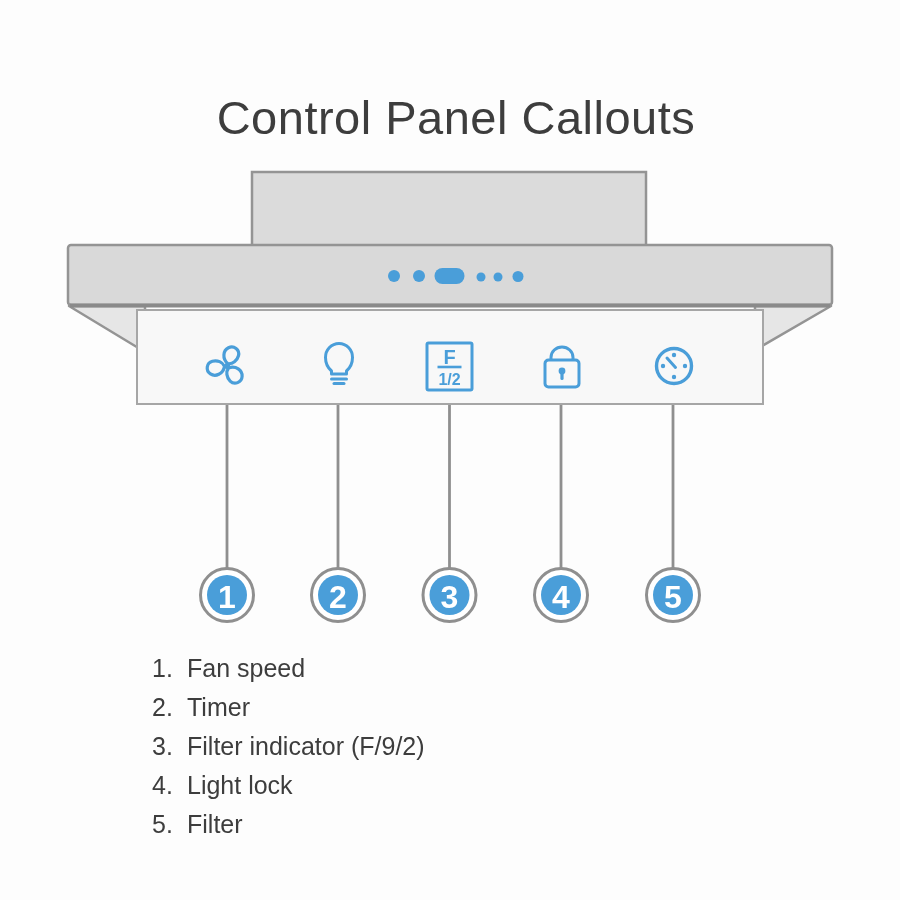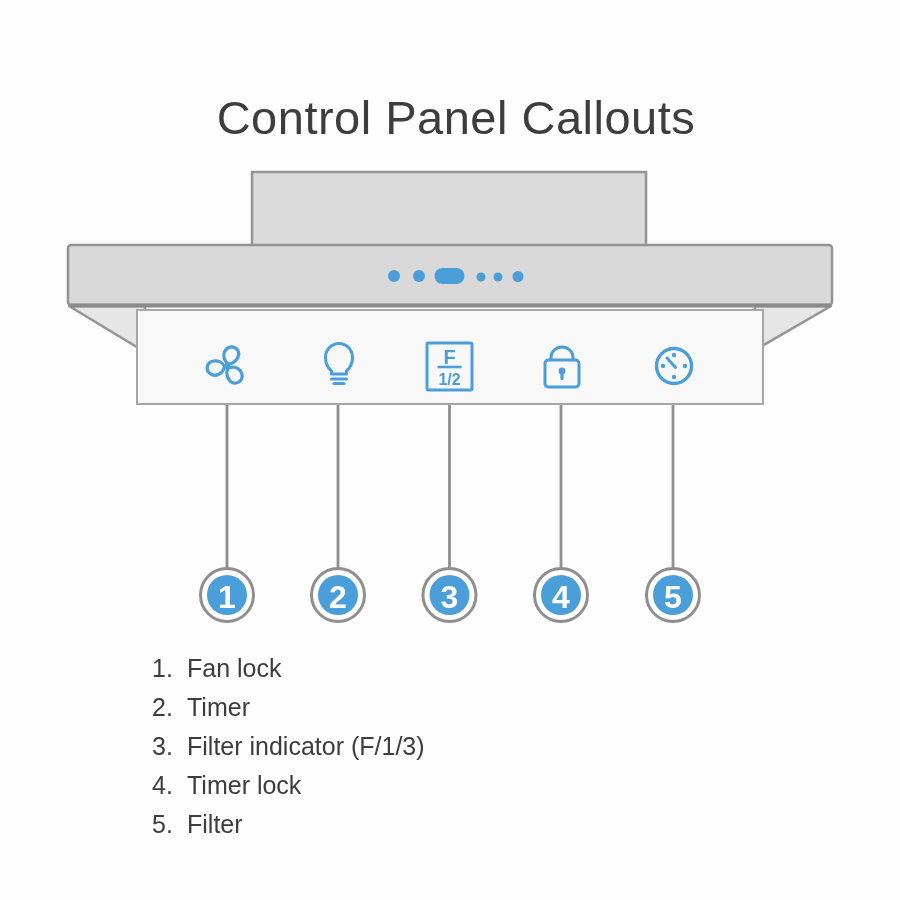--- a/index.html
+++ b/index.html
@@ -159,33 +159,33 @@
         <text class="callout-num" x="673" y="596.5" font-size="32" fill="#ffffff" text-anchor="middle" dominant-baseline="central">5</text>
       </g>
     </g>
   </svg>
 
   <h1 class="title">Control Panel Callouts</h1>
 
   <div class="legend">
     <div class="legend-item">
       <span class="legend-num">1.</span>
-      <span class="legend-label">Fan lock</span>
+      <span class="legend-label">Fan speed</span>
     </div>
     <div class="legend-item">
       <span class="legend-num">2.</span>
       <span class="legend-label">Timer</span>
     </div>
     <div class="legend-item">
       <span class="legend-num">3.</span>
-      <span class="legend-label">Filter indicator (F/1/3)</span>
+      <span class="legend-label">Filter indicator (F/9/2)</span>
     </div>
     <div class="legend-item">
       <span class="legend-num">4.</span>
-      <span class="legend-label">Timer lock</span>
+      <span class="legend-label">Light lock</span>
     </div>
     <div class="legend-item">
       <span class="legend-num">5.</span>
       <span class="legend-label">Filter</span>
     </div>
   </div>
 
 </div>
 
 </body></html>

